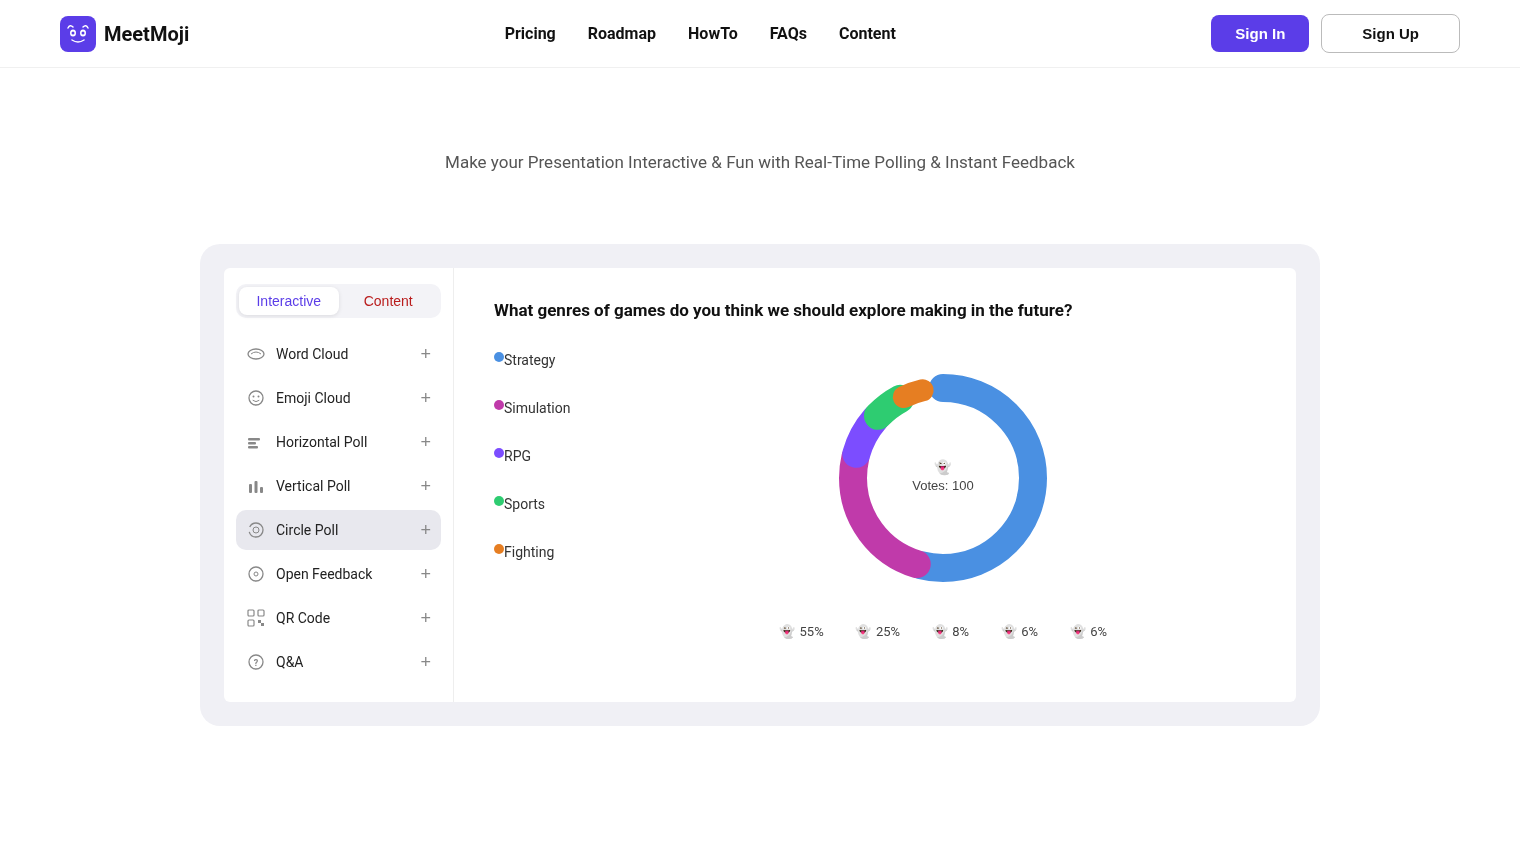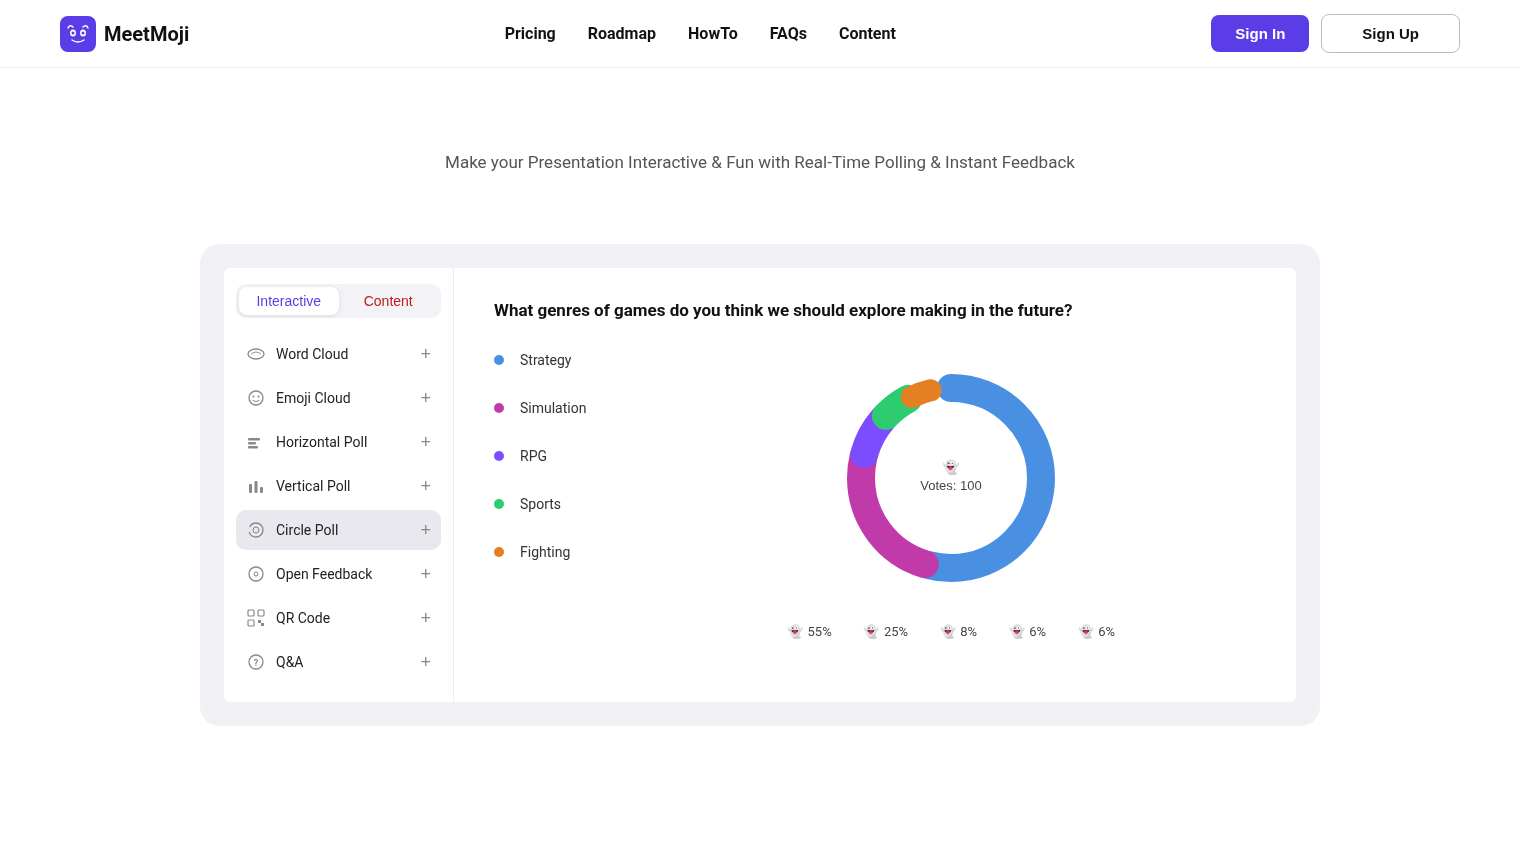--- a/index.html
+++ b/index.html
@@ -75,21 +75,21 @@
     .sidebar-item-left { display: flex; align-items: center; gap: 10px; font-size: 14px; color: #222; }
     .sidebar-icon { width: 20px; height: 20px; display: flex; align-items: center; justify-content: center; }
     .plus-btn { font-size: 18px; color: #888; background: none; border: none; cursor: pointer; line-height: 1; }
 
     
     .main-content { flex: 1; padding: 32px 40px; }
     .chart-question { font-size: 17px; font-weight: 700; color: #111; margin-bottom: 28px; max-width: 600px; }
 
     .chart-area { display: flex; gap: 60px; align-items: flex-start; }
     .legend { display: flex; flex-direction: column; gap: 32px; margin-top: 4px; }
-    .legend-item { display: flex; align-items: center; gap: 16px; font-size: 14px; color: #333; }
+    .legend-item { display: flex; align-items: flex-start; gap: 0; font-size: 14px; color: #333; }
     .legend-dot { width: 10px; height: 10px; border-radius: 50%; flex-shrink: 0; }
 
     .donut-area { position: relative; flex: 1; display: flex; flex-direction: column; align-items: center; }
     .donut-svg { width: 260px; height: 260px; }
 
     .bar-stats {
       display: flex; gap: 32px; margin-top: 16px; justify-content: center;
     }
     .bar-stat { text-align: center; font-size: 13px; color: #444; display: flex; align-items: center; gap: 4px; }
   </style>

